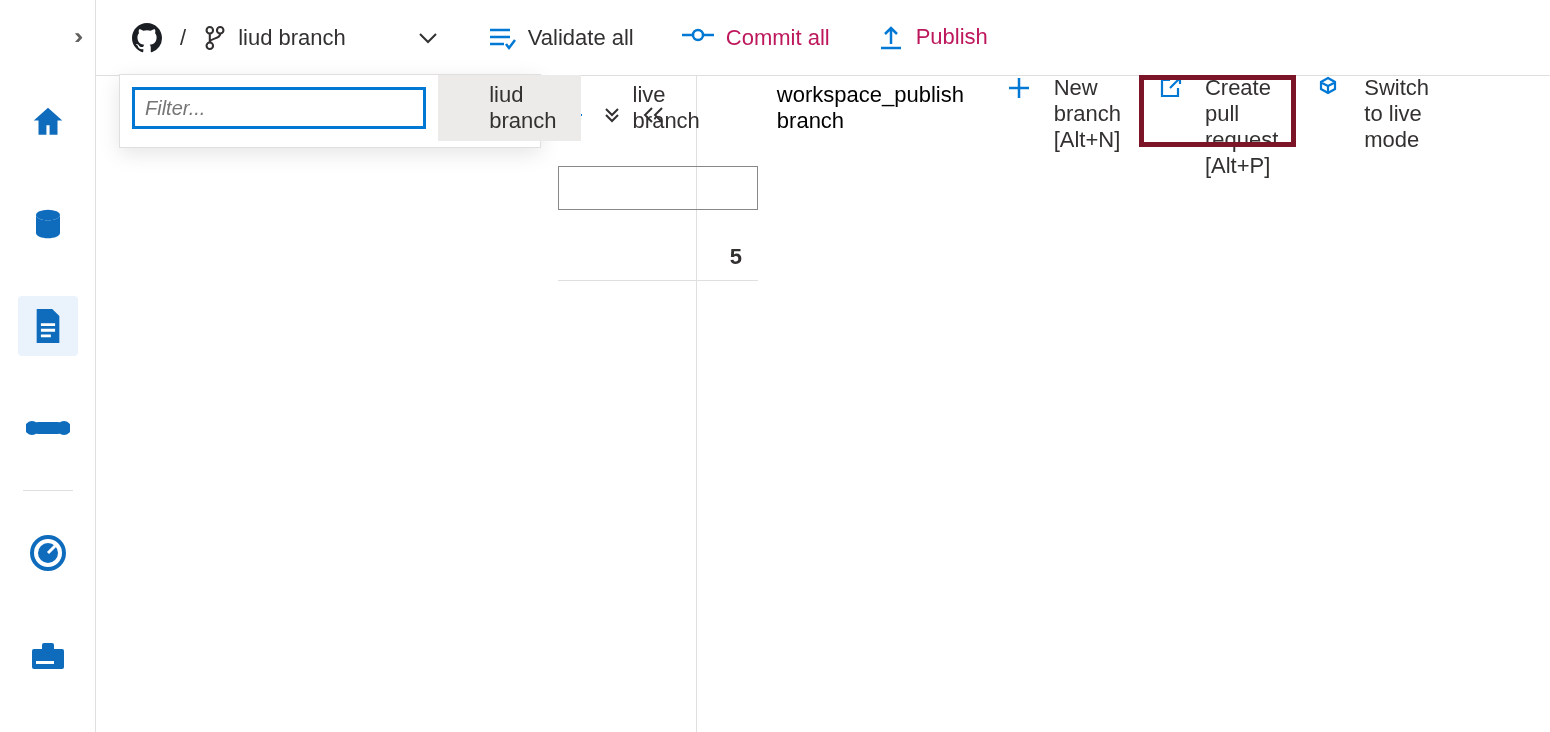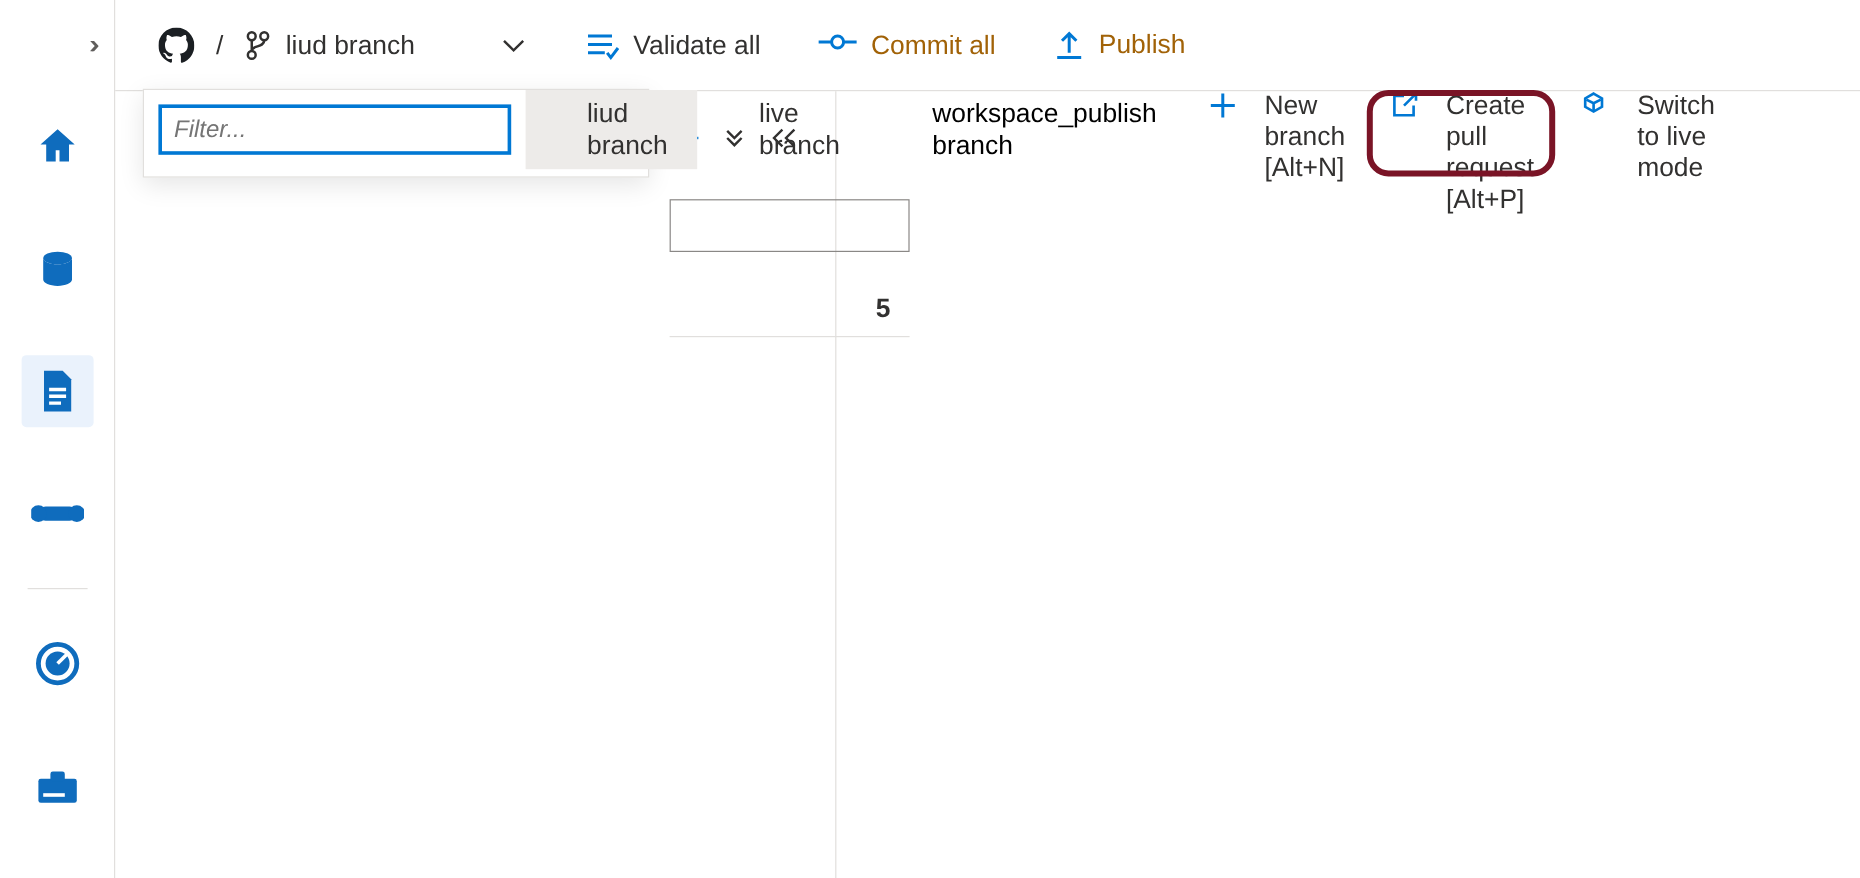--- a/index.html
+++ b/index.html
@@ -71,21 +71,21 @@
       gap: 12px;
       cursor: pointer;
     }
     .toolbar-action {
       display: flex;
       align-items: flex-start;
       gap: 12px;
       cursor: pointer;
       margin-left: 30px;
     }
-    .toolbar-action.disabled { color: #a16207; }
+    .toolbar-action.disabled { color: #be185d; }
     .content {
       position: absolute;
       left: 96px; top: 76px; right: 0; bottom: 0;
     }
     .vsplit {
       position: absolute;
       left: 600px; top: 0; bottom: 0;
       width: 1px;
       background: #e1dfdd;
     }
@@ -160,21 +160,20 @@
       align-items: flex-start;
       gap: 22px;
       padding: 0 18px;
       height: 72px;
       font-size: 22px;
       cursor: pointer;
     }
     .dd-action.highlight {
       outline: 5px solid #7a1426;
       outline-offset: -5px;
-      border-radius: 18px;
     }
     svg.ico { flex-shrink: 0; }
   </style>
 </head>
 <body>
 
 <div class="sidebar">
   <div class="sidebar-chevrons">››</div>
 
   <div class="sidebar-item">

